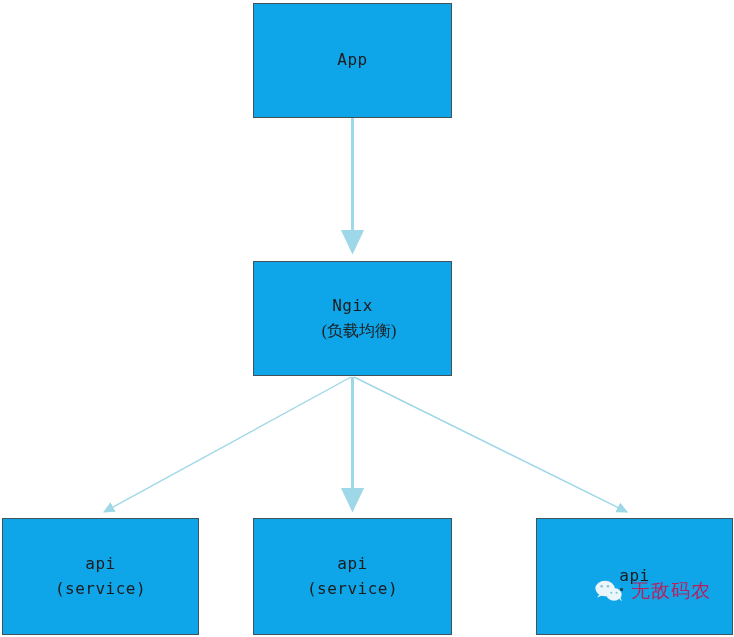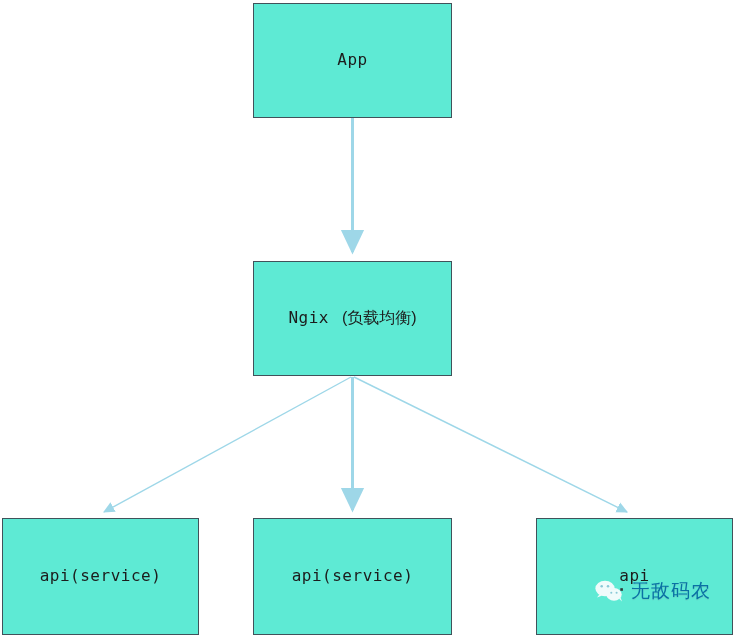--- a/index.html
+++ b/index.html
@@ -11,37 +11,37 @@
     position: relative;
     width: 734px;
     height: 637px;
     background: #ffffff;
     overflow: hidden;
     font-family: "DejaVu Serif", "Liberation Serif", serif;
   }
   .node {
     position: absolute;
     box-sizing: border-box;
-    background: #5eead4;
+    background: #0ea5e9;
     border: 1px solid #41525a;
     display: flex;
-    flex-direction: row;
+    flex-direction: column;
     align-items: center;
     justify-content: center;
     line-height: 1.52;
   }
   .node .line {
     font-family: "DejaVu Sans Mono", "Liberation Mono", monospace;
     font-size: 16px;
     color: #1c1c1c;
     white-space: pre;
     letter-spacing: 0.5px;
   }
   .node .line.cjk {
-    font-family: Liberation Sans, sans-serif;
+    font-family: Liberation Serif, serif;
     letter-spacing: 0px;
     margin-left: 13px;
   }
 
   #node-app      { left: 253px; top: 3px;   width: 199px; height: 115px; }
   #node-ngix     { left: 253px; top: 261px; width: 199px; height: 115px; justify-content: center; }
   #node-api-1    { left: 2px;   top: 518px; width: 197px; height: 117px; }
   #node-api-2    { left: 253px; top: 518px; width: 199px; height: 117px; }
   #node-api-3    { left: 536px; top: 518px; width: 197px; height: 117px; }
 
@@ -59,21 +59,21 @@
     left: 594px;
     top: 578px;
     display: flex;
     align-items: center;
     gap: 7px;
     opacity: 0.93;
   }
   #watermark .wm-text {
     font-family: Liberation Serif, serif;
     font-size: 19px;
-    color: #0369a1;
+    color: #be185d;
     letter-spacing: 1px;
     text-shadow: 0 1px 1px rgba(120,150,160,0.35);
   }
   #watermark svg { display: block; }
 </style>
 </head>
 <body>
 
 <div id="canvas">
 

